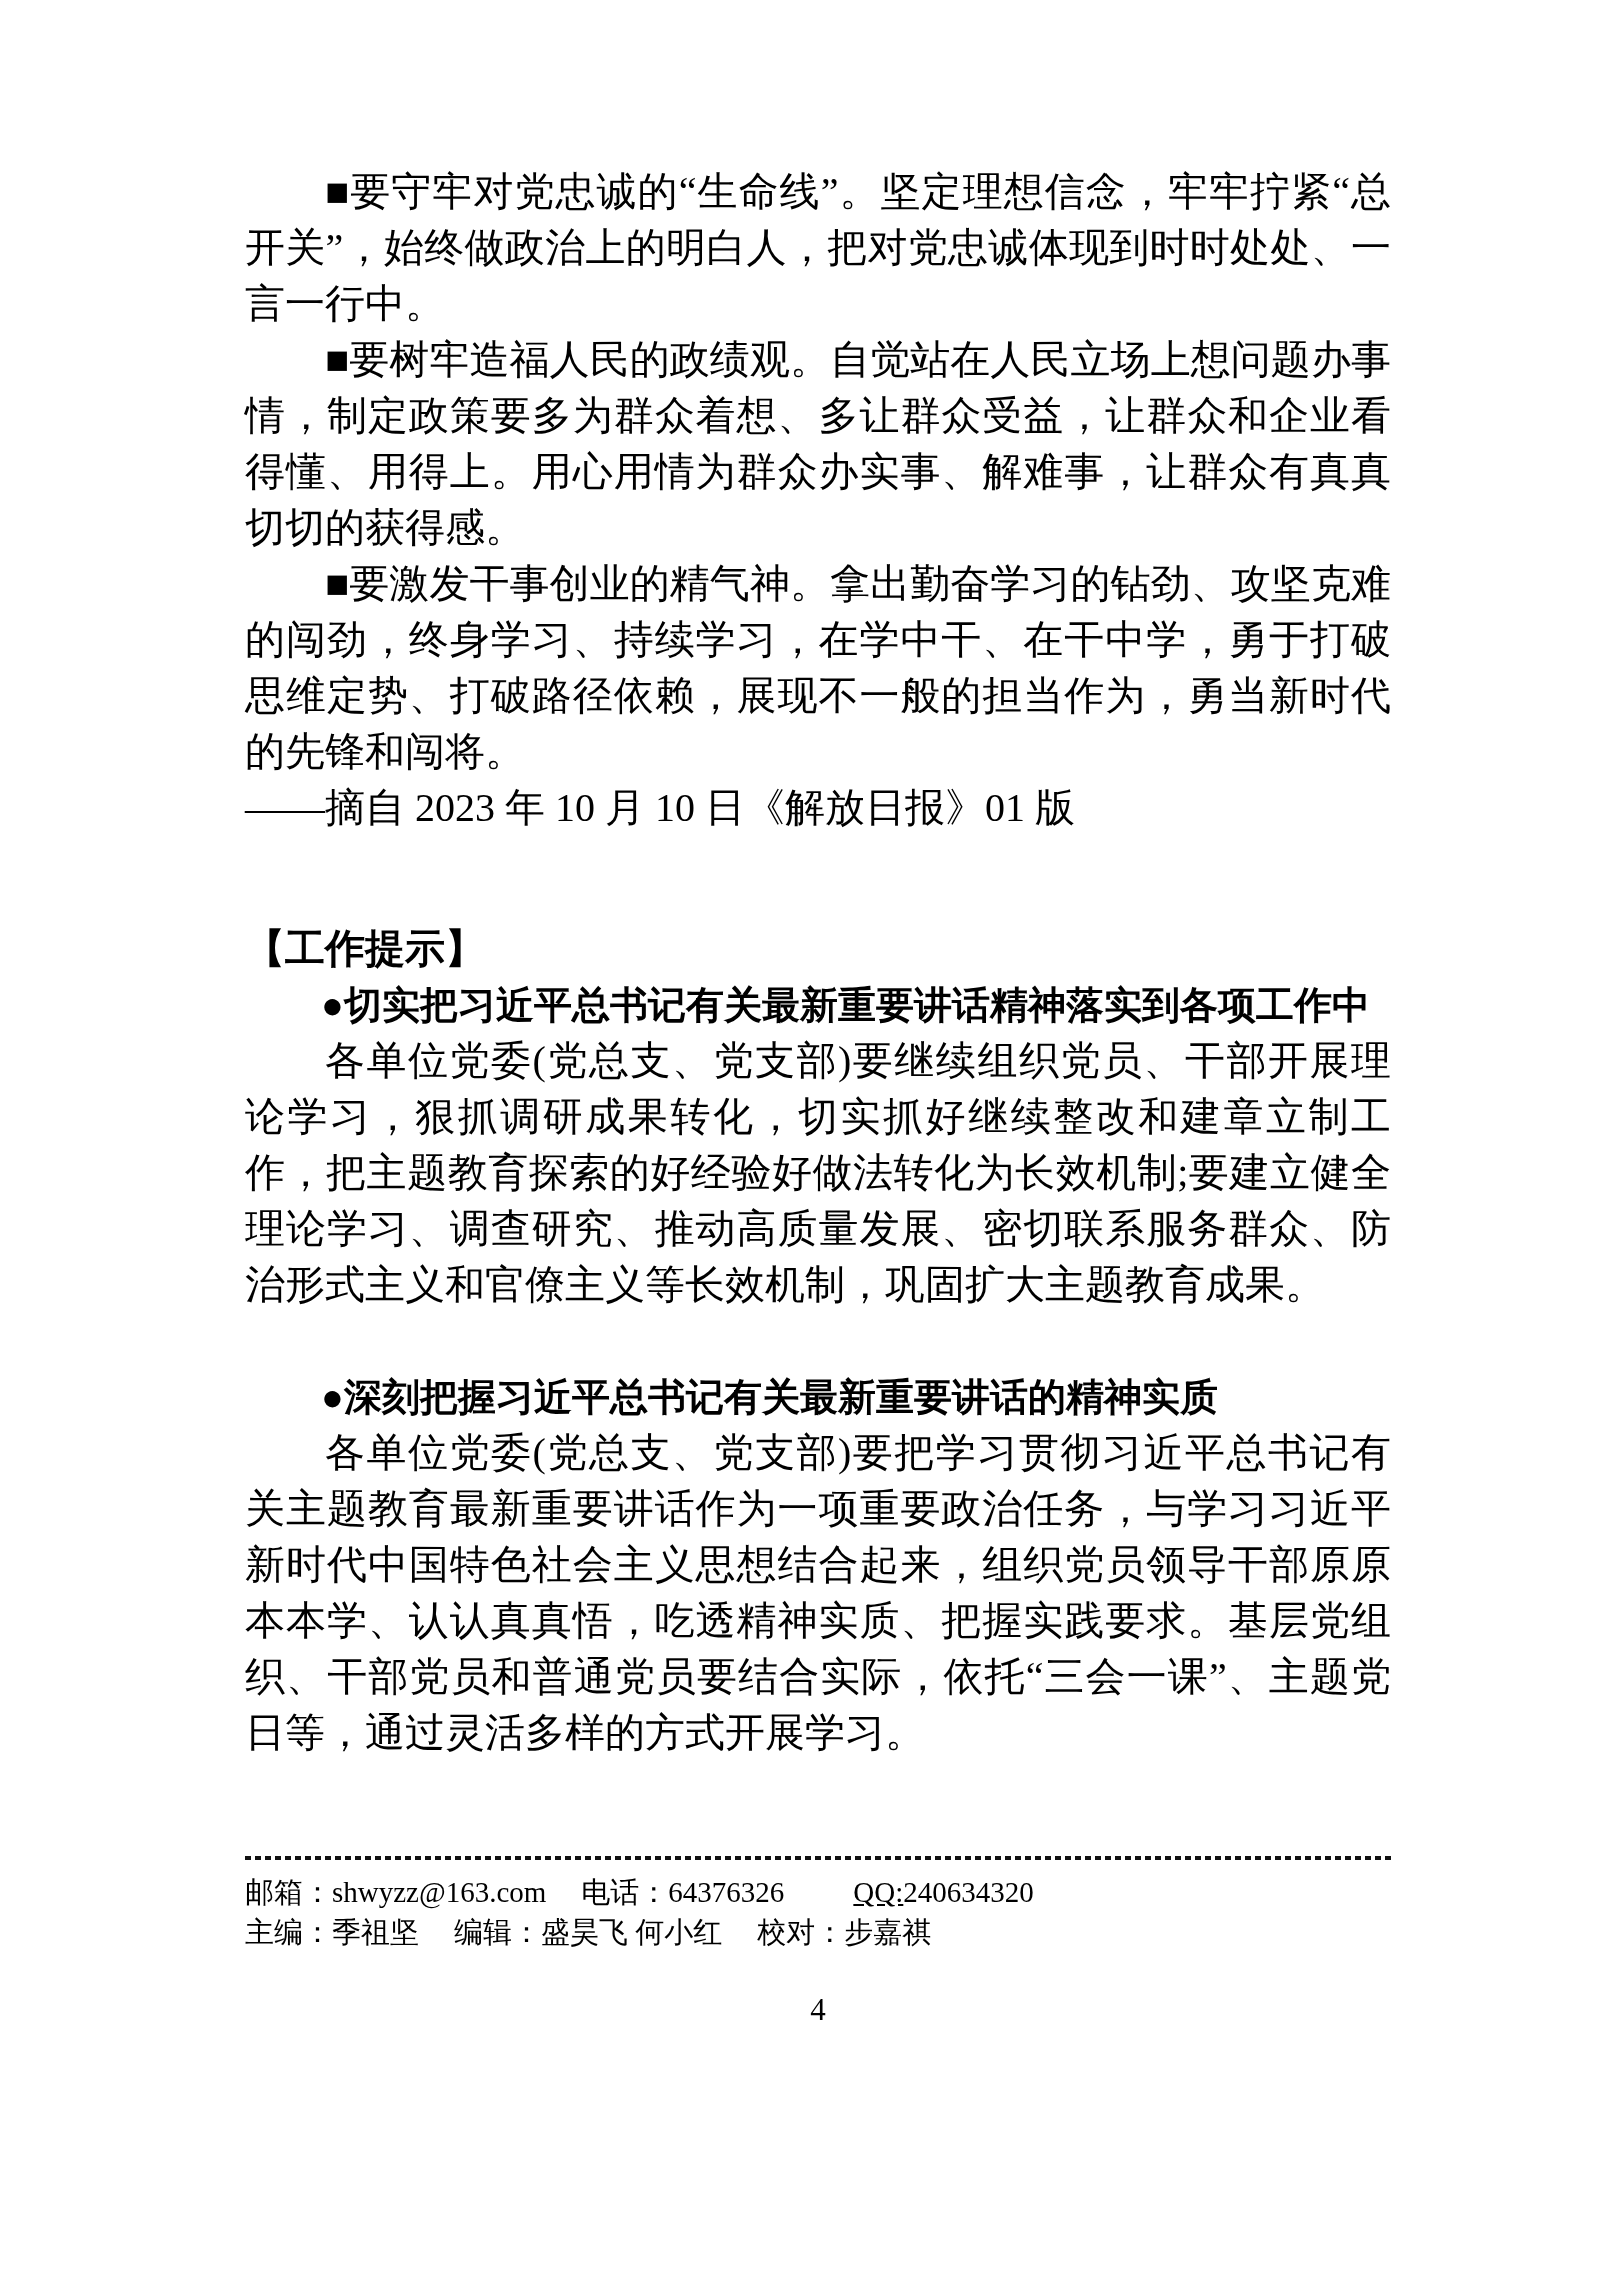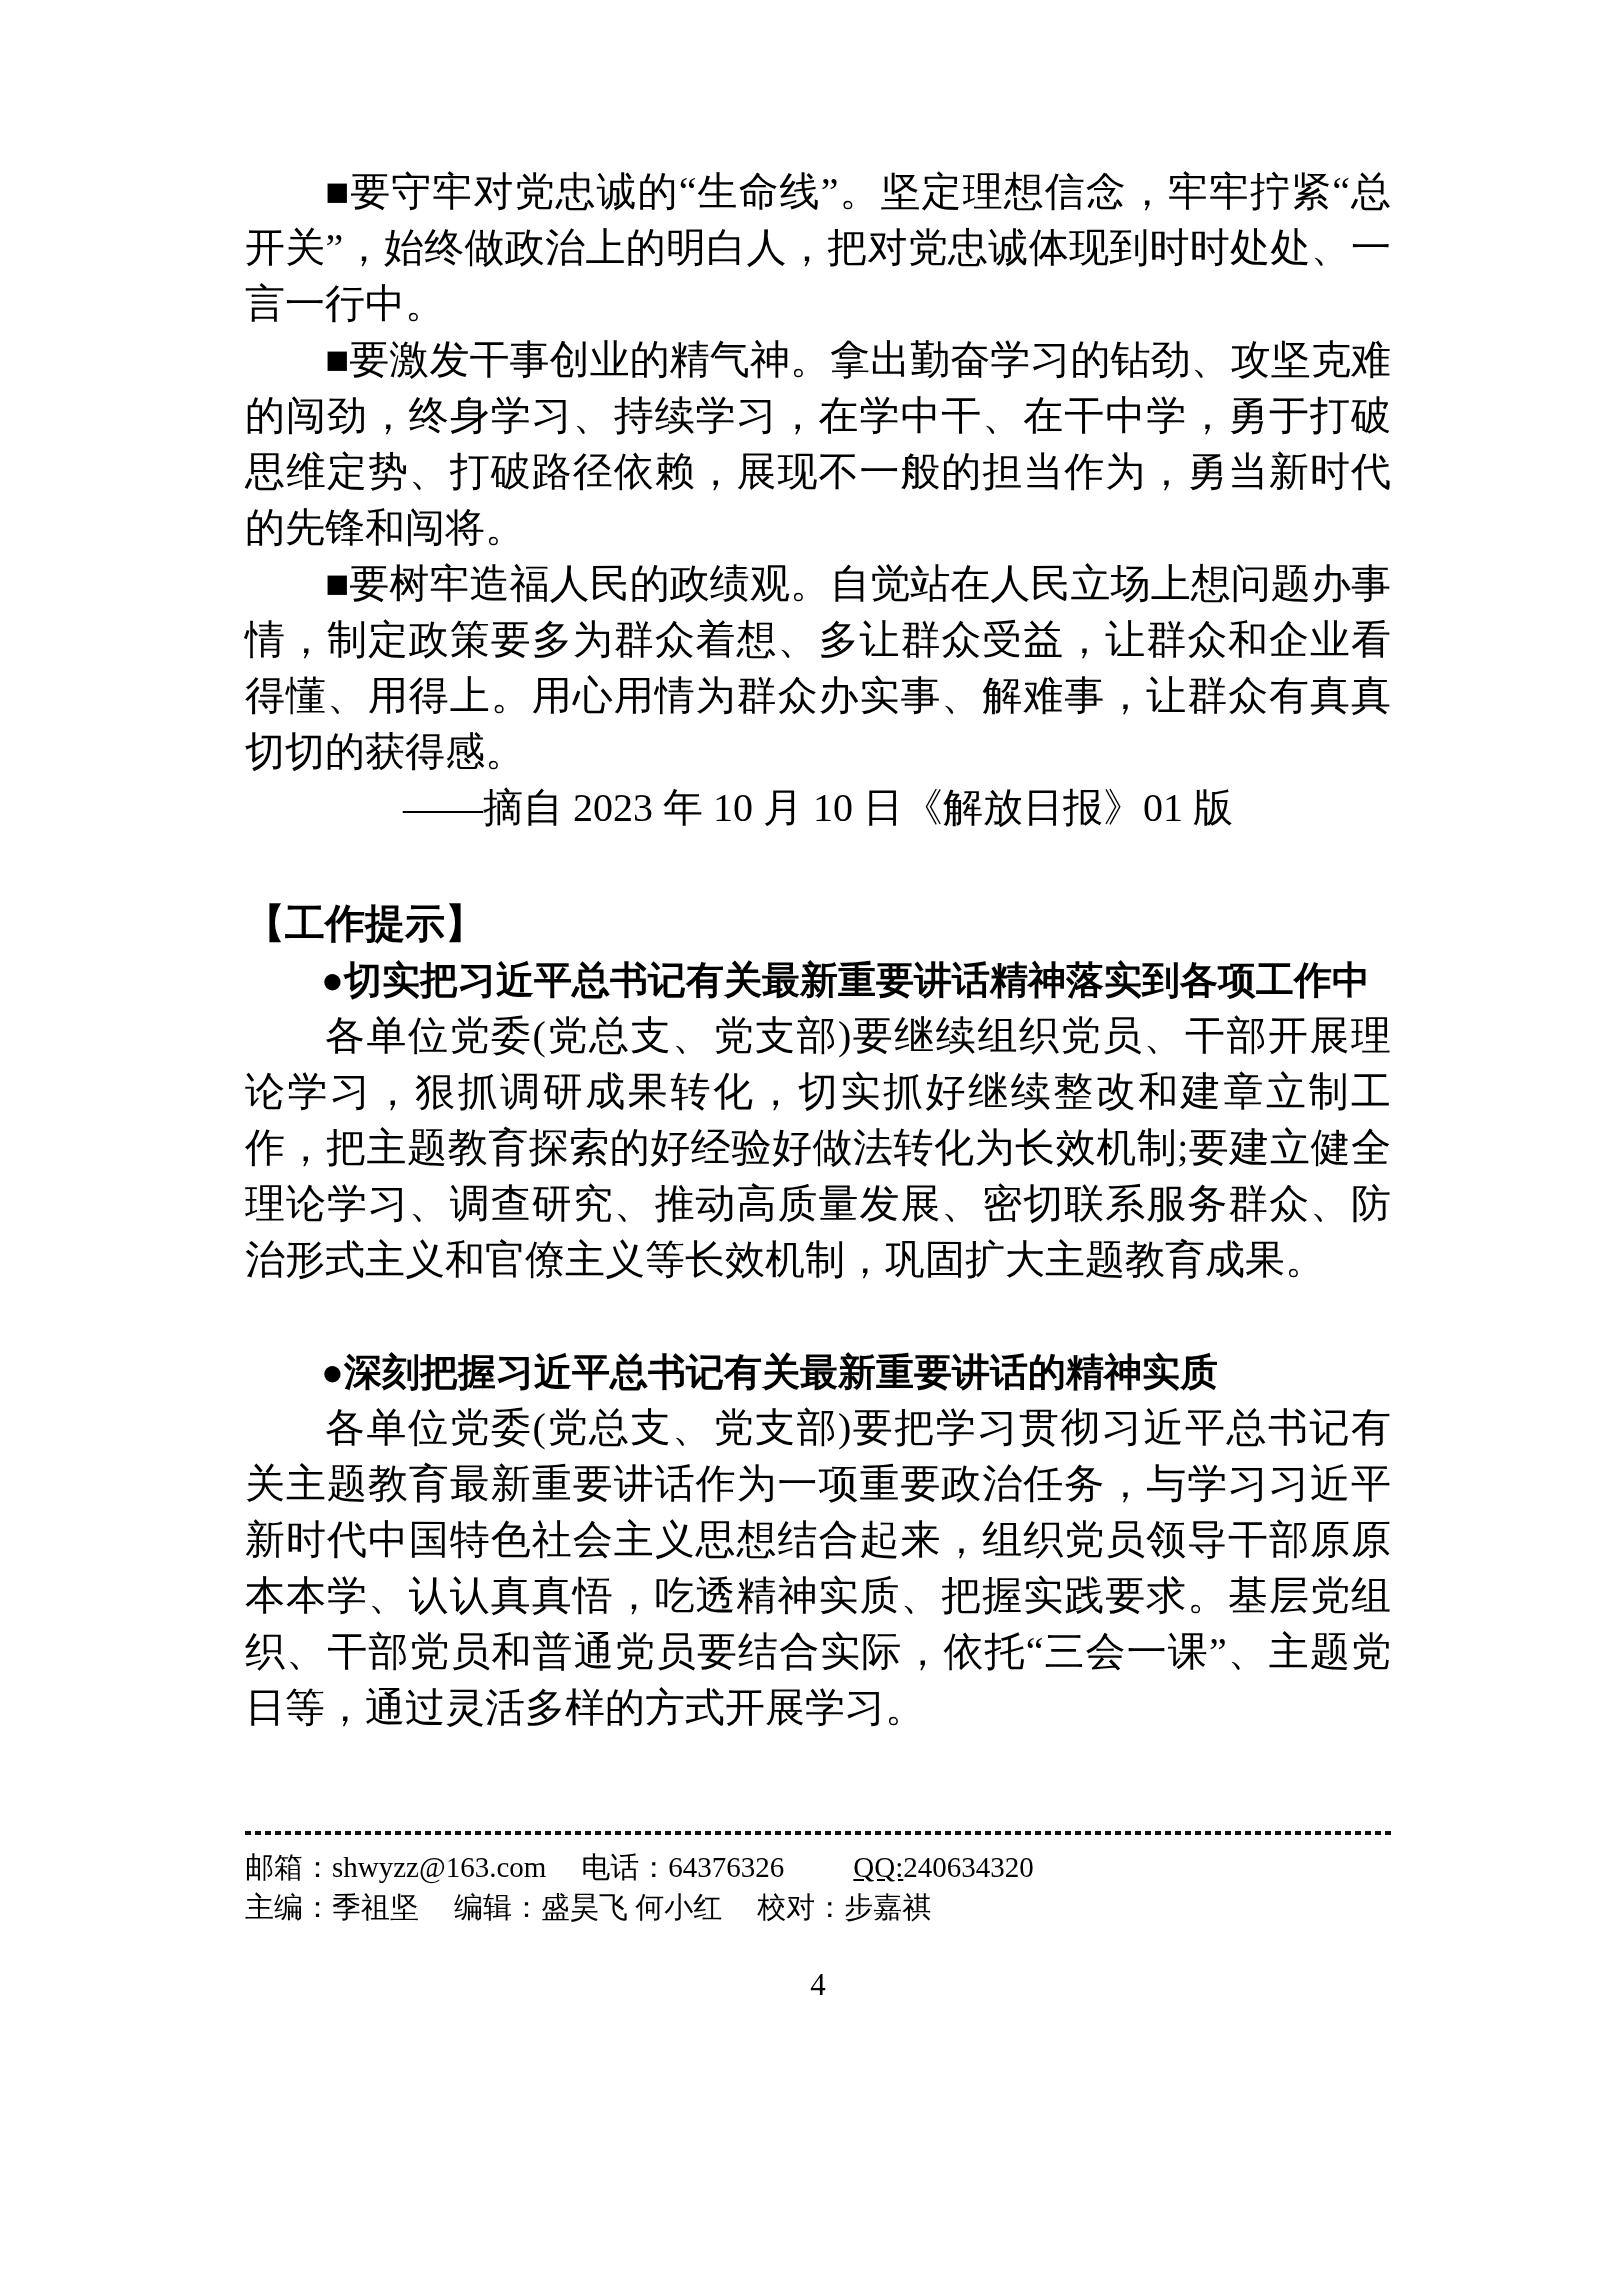--- a/index.html
+++ b/index.html
@@ -24,22 +24,22 @@
     text-align: justify;
     text-indent: 2em;
     margin: 0;
     letter-spacing: 0;
   }
   .bullet { font-family: "Liberation Serif", "DejaVu Serif", serif; }
 
   .attribution {
     font-size: 40px;
     line-height: 56px;
-    text-align: center;
-    margin: 0 0 60px 0;
+    text-align: left;
+    margin: 0 0 85px 0;
   }
 
   
   .tips-heading {
     font-family: Liberation Serif, serif;
     font-weight: 700;
     font-size: 40px;
     line-height: 56px;
     margin: 0;
   }
@@ -77,22 +77,22 @@
   }
 </style>
 </head>
 <body>
 
 <div class="page">
   <div class="content">
 
     <section>
       <p class="para"><span class="bullet">■</span><span>要守牢对党忠诚的“生命线”。坚定理想信念，牢牢拧紧“总开关”，始终做政治上的明白人，把对党忠诚体现到时时处处、一言一行中。</span></p>
+      <p class="para"><span class="bullet">■</span><span>要树牢造福人民的政绩观。自觉站在人民立场上想问题办事情，制定政策要多为群众着想、多让群众受益，让群众和企业看得懂、用得上。用心用情为群众办实事、解难事，让群众有真真切切的获得感。</span></p>
       <p class="para"><span class="bullet">■</span><span>要激发干事创业的精气神。拿出勤奋学习的钻劲、攻坚克难的闯劲，终身学习、持续学习，在学中干、在干中学，勇于打破思维定势、打破路径依赖，展现不一般的担当作为，勇当新时代的先锋和闯将。</span></p>
-      <p class="para"><span class="bullet">■</span><span>要树牢造福人民的政绩观。自觉站在人民立场上想问题办事情，制定政策要多为群众着想、多让群众受益，让群众和企业看得懂、用得上。用心用情为群众办实事、解难事，让群众有真真切切的获得感。</span></p>
       <p class="attribution">——摘自 2023 年 10 月 10 日《解放日报》01 版</p>
     </section>
 
     <section>
       <h2 class="tips-heading">【工作提示】</h2>
 
       <div class="tip-item">
         <p class="tip-title"><span class="bullet">●</span><span>切实把习近平总书记有关最新重要讲话精神落实到各项工作中</span></p>
         <p class="para">各单位党委(党总支、党支部)要继续组织党员、干部开展理论学习，狠抓调研成果转化，切实抓好继续整改和建章立制工作，把主题教育探索的好经验好做法转化为长效机制;要建立健全理论学习、调查研究、推动高质量发展、密切联系服务群众、防治形式主义和官僚主义等长效机制，巩固扩大主题教育成果。</p>
       </div>

